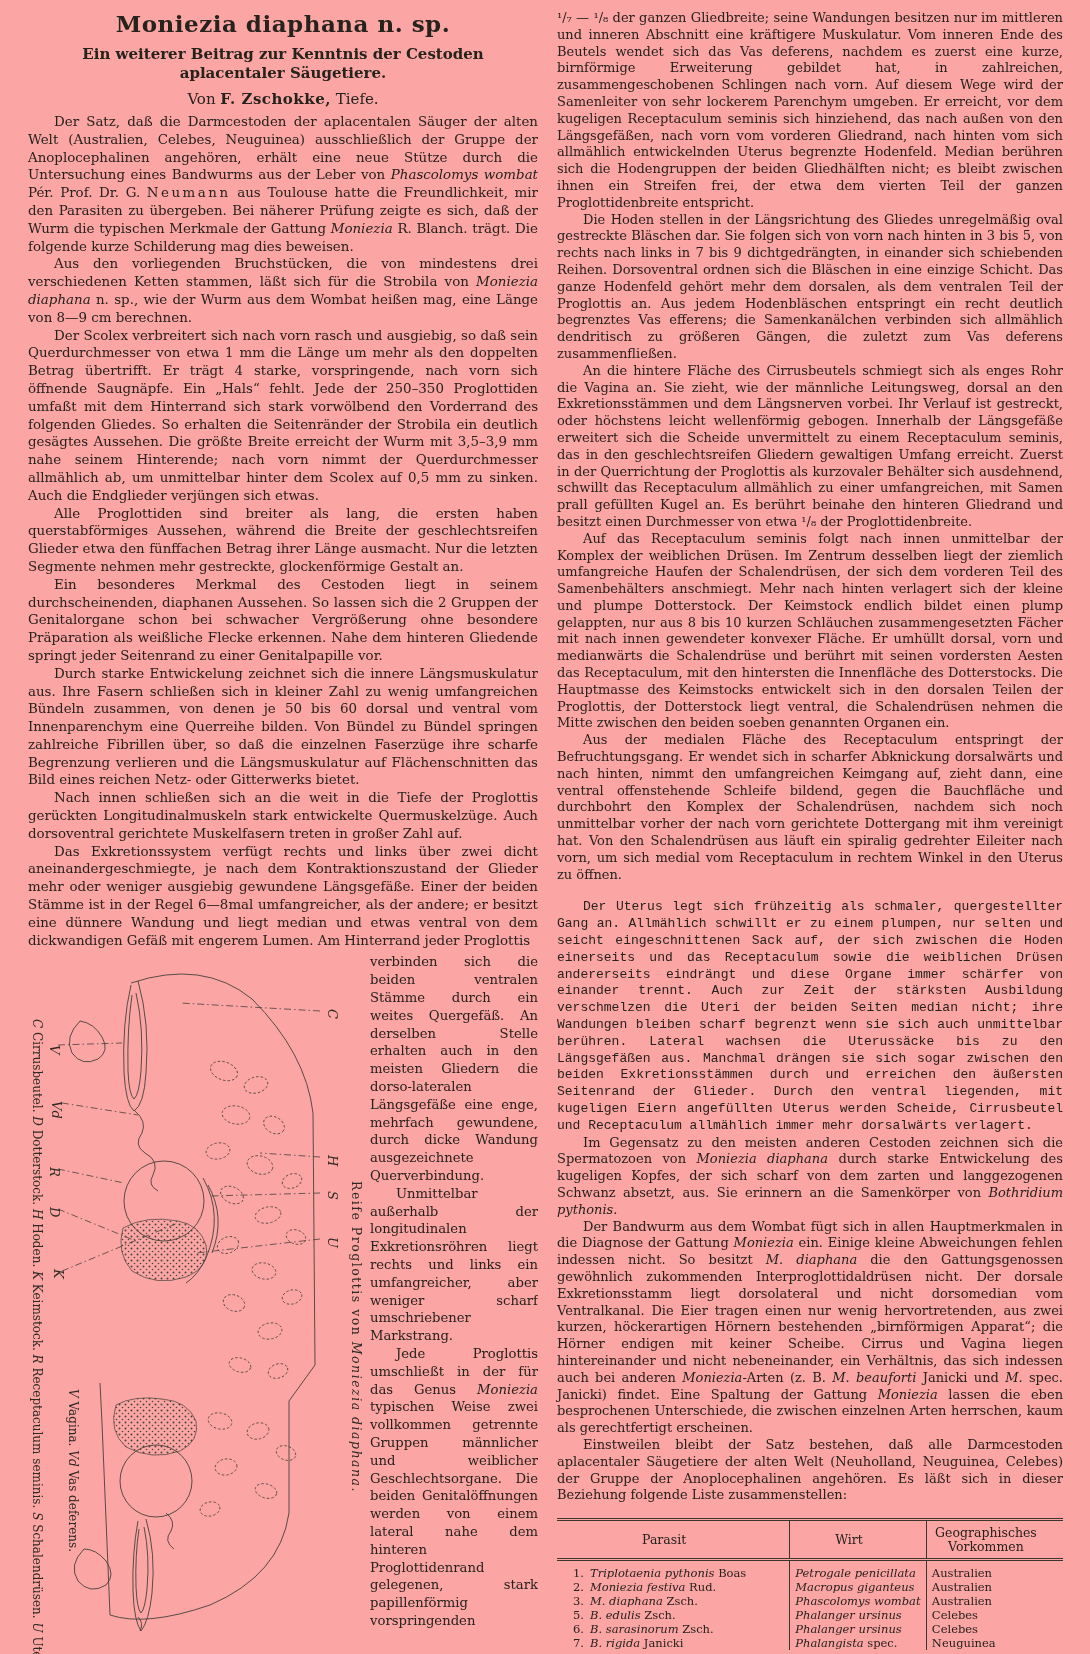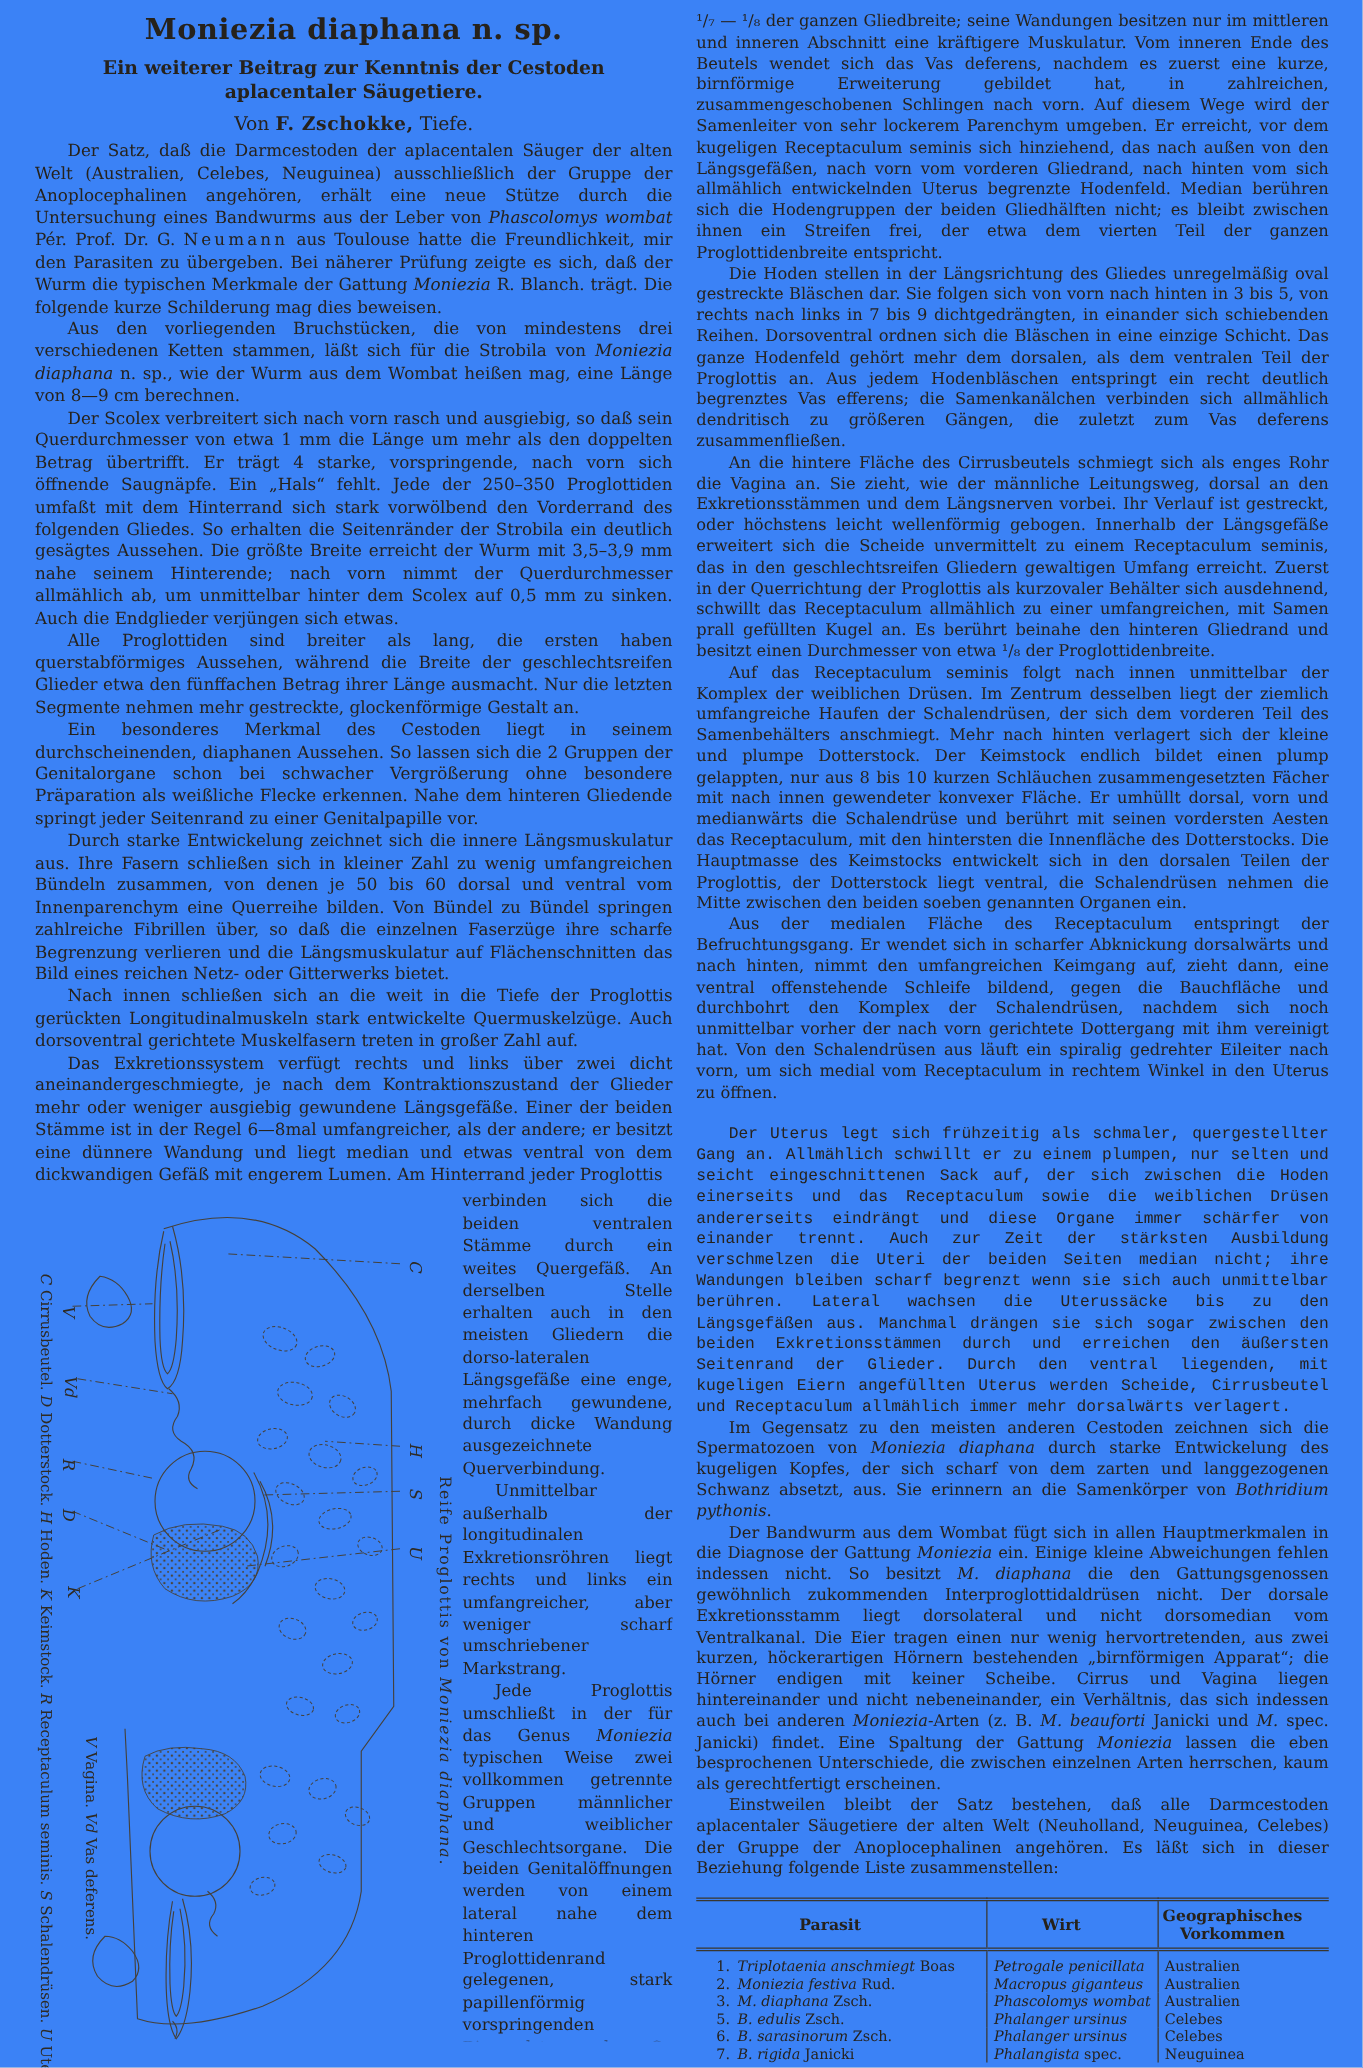--- a/index.html
+++ b/index.html
@@ -1,18 +1,18 @@
 <!DOCTYPE html>
 <html><head>
 <meta charset="utf-8">
 <style>
   html,body{margin:0;padding:0;background:#dedbd2;}
   .page{
     position:relative;width:1090px;height:1654px;margin:0 auto;
-    background:#3b82f6;
+    background:#fca5a5;
     color:#26221c;
     font-family:"DejaVu Serif","Liberation Serif",serif;
     overflow:hidden;
   }
   .col{position:absolute;top:10px;}
   .left-col{left:28px;width:510px;}
   .right-col{left:557px;width:506px;}
 
   .title{font-size:23px;font-weight:bold;text-align:center;margin:0 0 8px 0;letter-spacing:.5px;}
   .subtitle{font-size:15px;font-weight:bold;text-align:center;line-height:19px;margin:0 14px 7px 14px;}
@@ -39,21 +39,21 @@
   .vcap-left1{left:16px;top:66px;}
   .vcap-left2{left:52px;top:436px;}
   .vcap-right{left:336px;top:228px;font-size:12.5px;letter-spacing:1.5px;}
 
   .paper-table{
     width:100%;border-collapse:collapse;margin-top:14px;
     font-size:11.5px;line-height:14px;color:#26221c;
   }
   .paper-table{border-top:3px double #3a362e;}
   .paper-table th{
-    border-bottom:3px double #3a362e;font-weight:bold;font-size:12.5px;
+    border-bottom:3px double #3a362e;font-weight:normal;font-size:12.5px;
     padding:5px 20px 4px 2px;text-align:center;line-height:14px;
   }
   .paper-table td{padding:0 5px;vertical-align:top;}
   .paper-table tbody tr:first-child td{padding-top:5px;}
   .h-wirt,.c-wirt{border-left:1px solid #3a362e;margin-left:20px;}
   .h-geo,.c-geo{border-left:1px solid #3a362e;}
   .c-parasit{width:46%;}
   .c-wirt{width:27%;}
   .c-geo{width:27%;}
   .rownum{display:inline-block;width:22px;text-align:right;margin-right:6px;}
@@ -196,21 +196,21 @@
     <table class="paper-table">
       <thead>
         <tr>
           <th class="h-parasit">Parasit</th>
           <th class="h-wirt">Wirt</th>
           <th class="h-geo">Geographisches Vorkommen</th>
         </tr>
       </thead>
       <tbody id="table-body">
           <tr>
-            <td class="c-parasit"><span class="rownum">1.</span><i>Triplotaenia anschmiegt</i> Boas</td>
+            <td class="c-parasit"><span class="rownum">1.</span><i>Triplotaenia pythonis</i> Boas</td>
             <td class="c-wirt"><i>Petrogale penicillata</i></td>
             <td class="c-geo">Australien</td>
           </tr>
           <tr>
             <td class="c-parasit"><span class="rownum">2.</span><i>Moniezia festiva</i> Rud.</td>
             <td class="c-wirt"><i>Macropus giganteus</i></td>
             <td class="c-geo">Australien</td>
           </tr>
           <tr>
             <td class="c-parasit"><span class="rownum">3.</span><i>M. diaphana</i> Zsch.</td>

